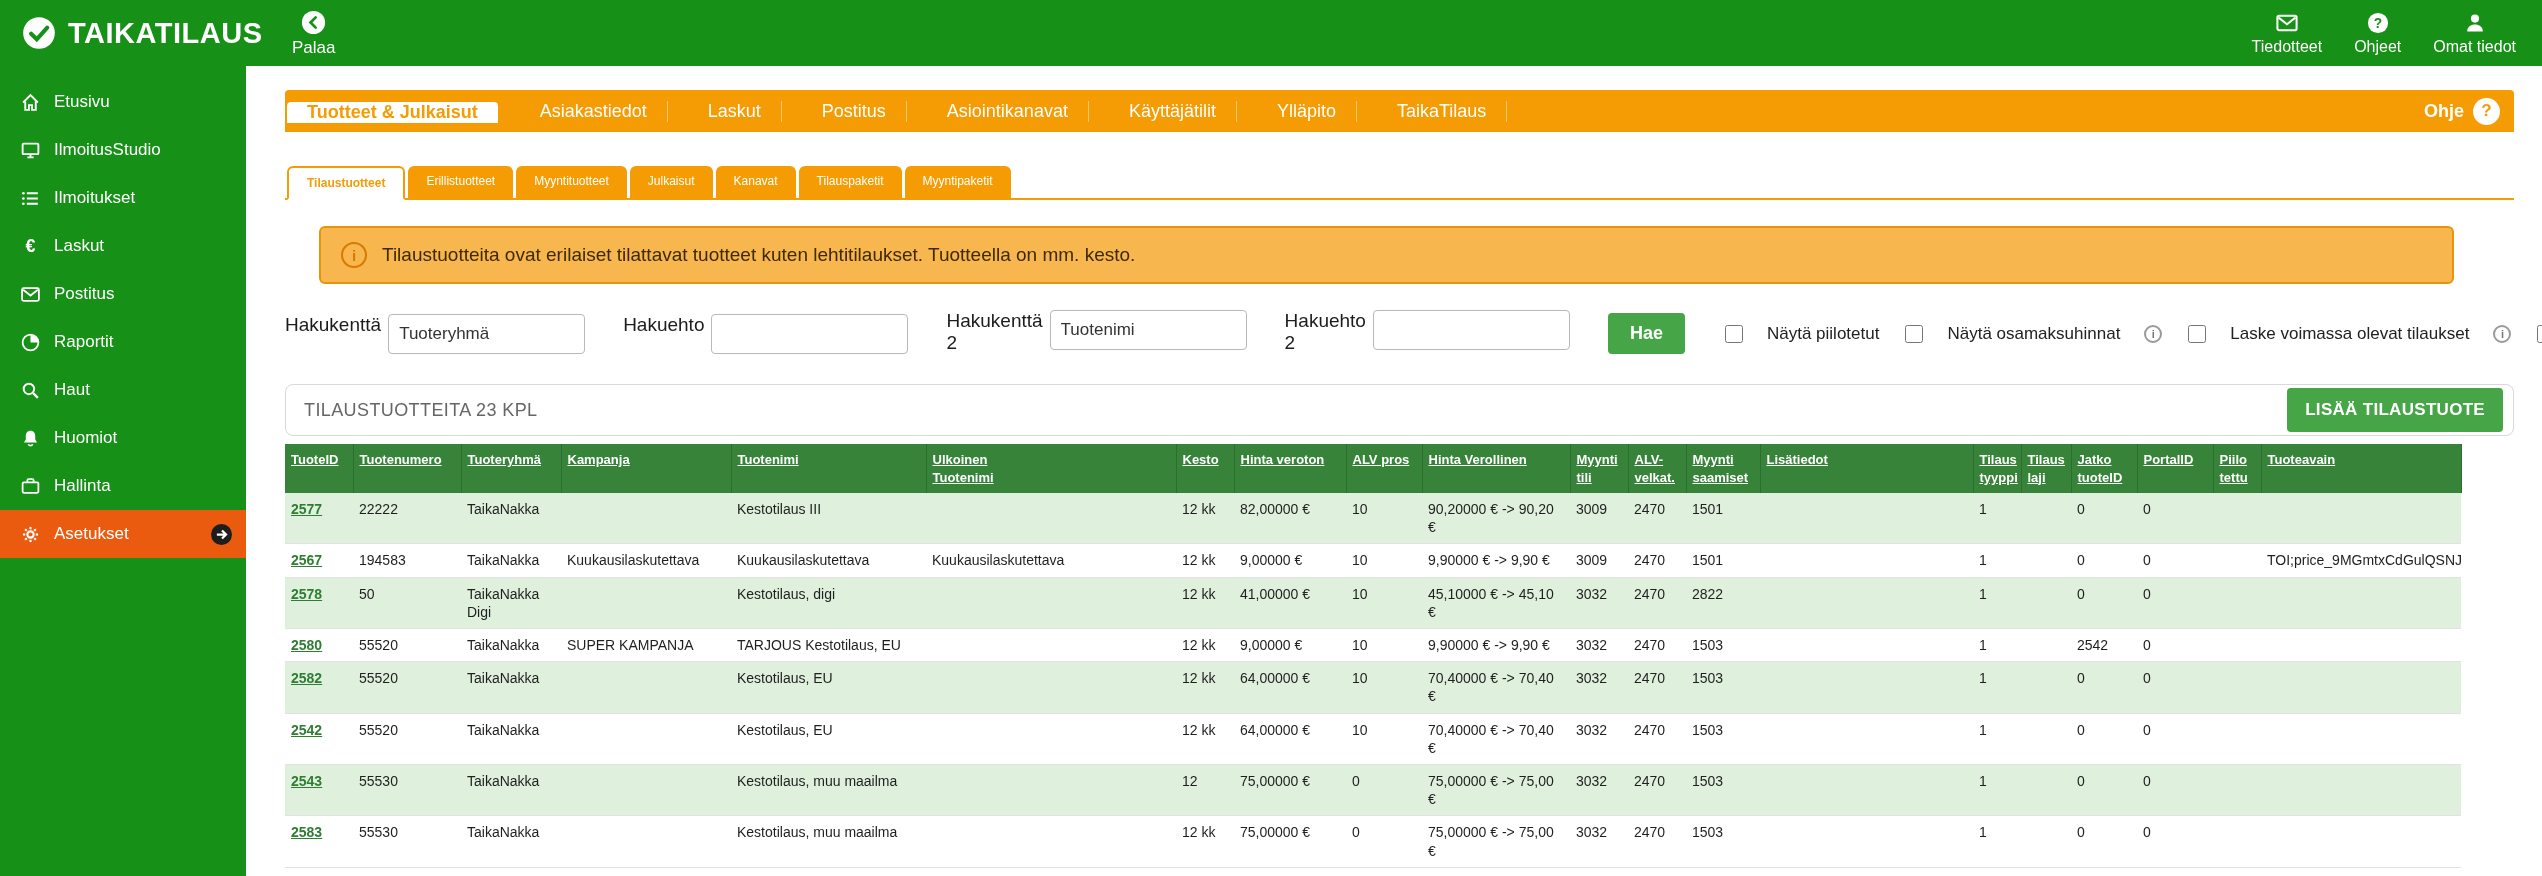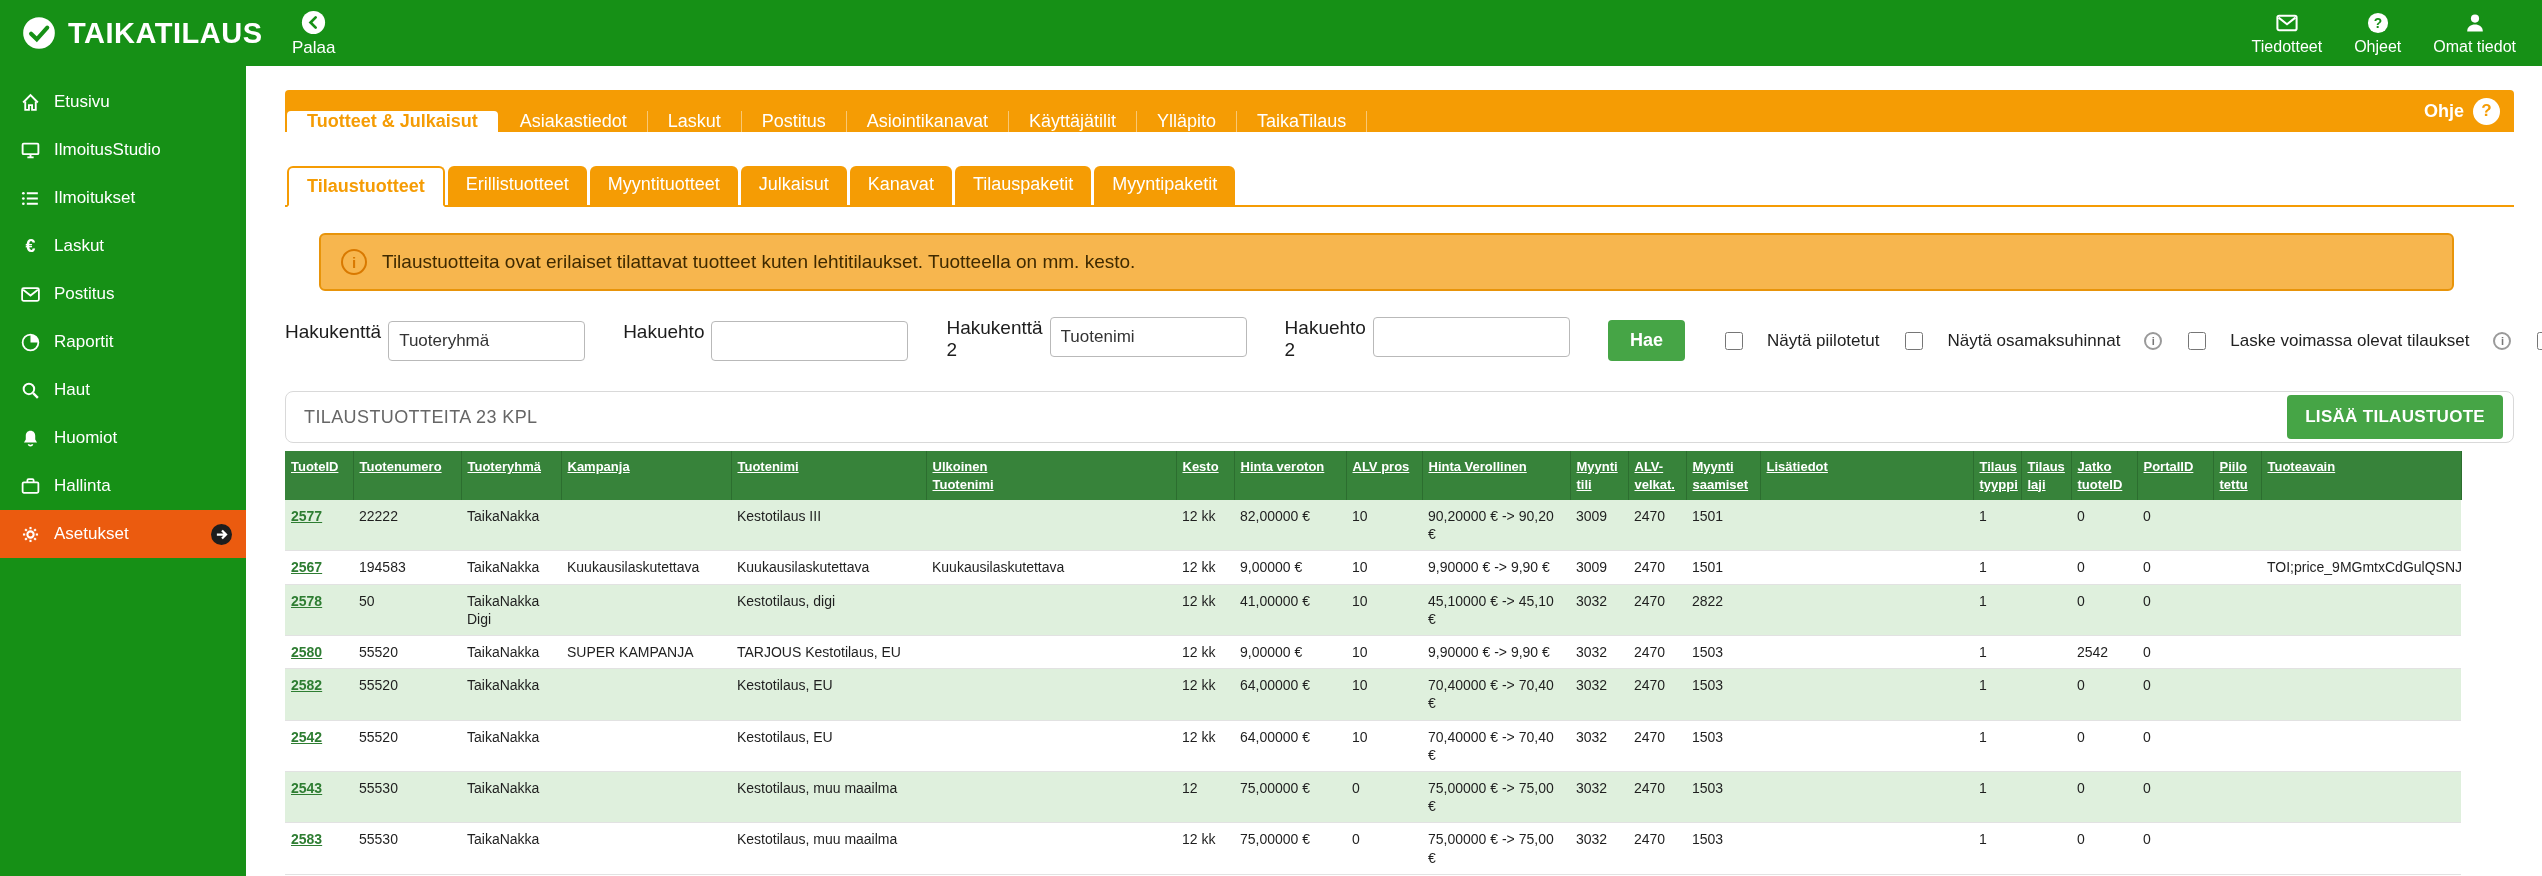--- a/index.html
+++ b/index.html
@@ -24,28 +24,28 @@
 
   
   .sidebar{position:absolute;top:66px;left:0;width:246px;height:810px;background:#169016;box-sizing:border-box;padding-top:12px;}
   .side-item{display:flex;align-items:center;gap:13px;height:48px;padding:0 12px 0 20px;color:#fff;font-size:17px;cursor:pointer;}
   .side-item.active{background:#eb5b0f;}
 
   
   .main{position:absolute;top:66px;left:246px;width:2296px;height:810px;box-sizing:border-box;padding:24px 28px 0 39px;background:#fff;}
 
   .maintabs{display:flex;align-items:stretch;background:#f59c04;height:42px;border-radius:4px 4px 0 0;}
-  .mtabs{display:flex;align-items:flex-end;}
+  .mtabs{display:flex;align-items:center;gap:20px;}
   .mtab{display:flex;align-items:center;padding:0 20px;color:#fff;font-size:18px;border-right:1px solid rgba(255,255,255,.45);cursor:pointer;white-space:nowrap;}
   .mtab.active{background:#fff;color:#f59c04;font-weight:bold;border:2px solid #f59c04;border-bottom:none;border-radius:6px 6px 0 0;}
   .ohje{margin-left:auto;display:flex;align-items:center;gap:9px;padding-right:14px;color:#fff;font-size:18px;font-weight:bold;cursor:pointer;}
   .ohje-q{width:27px;height:27px;border-radius:50%;background:#fff;color:#f59c04;display:flex;align-items:center;justify-content:center;font-size:17px;font-weight:bold;}
 
   .subtabs{display:flex;gap:3px;margin-top:34px;border-bottom:2px solid #f59c04;padding-left:2px;}
-  .stab{padding:8px 18px;background:#f59c04;color:#fff;font-size:18px;border-radius:6px 6px 0 0;cursor:pointer;white-space:nowrap;text-align:center;}
+  .stab{padding:8px 18px;background:#f59c04;color:#fff;font-size:12px;border-radius:6px 6px 0 0;cursor:pointer;white-space:nowrap;text-align:center;}
   .stab.active{background:#fff;color:#f59c04;font-weight:bold;border:2px solid #f59c04;border-bottom:2px solid #fff;margin-bottom:-2px;}
 
   .banner{margin:26px 60px 0 34px;background:#f7b64e;border:2px solid #e8940a;border-radius:6px;display:flex;align-items:center;gap:15px;padding:14px 20px;font-size:19px;color:#3f2a00;}
   .info-ic{flex:0 0 auto;width:26px;height:26px;border:2px solid #d97900;border-radius:50%;color:#d97900;font-weight:bold;font-size:15px;display:inline-flex;align-items:center;justify-content:center;box-sizing:border-box;}
 
   .searchrow{display:flex;align-items:flex-end;gap:38px;margin-top:26px;}
   .fgroup{display:flex;flex-direction:row;gap:7px;}
   .fgroup label{font-size:19px;color:#1c1c1c;}
   .fgroup input{width:175px;height:38px;border:1px solid #b9b9b9;border-radius:4px;padding:0 10px;font-size:17px;color:#333;font-family:inherit;box-sizing:content-box;}
   .haebtn{height:41px;padding:0 22px;background:#46a546;color:#fff;border:none;border-radius:4px;font-size:18px;font-weight:bold;cursor:pointer;font-family:inherit;}

